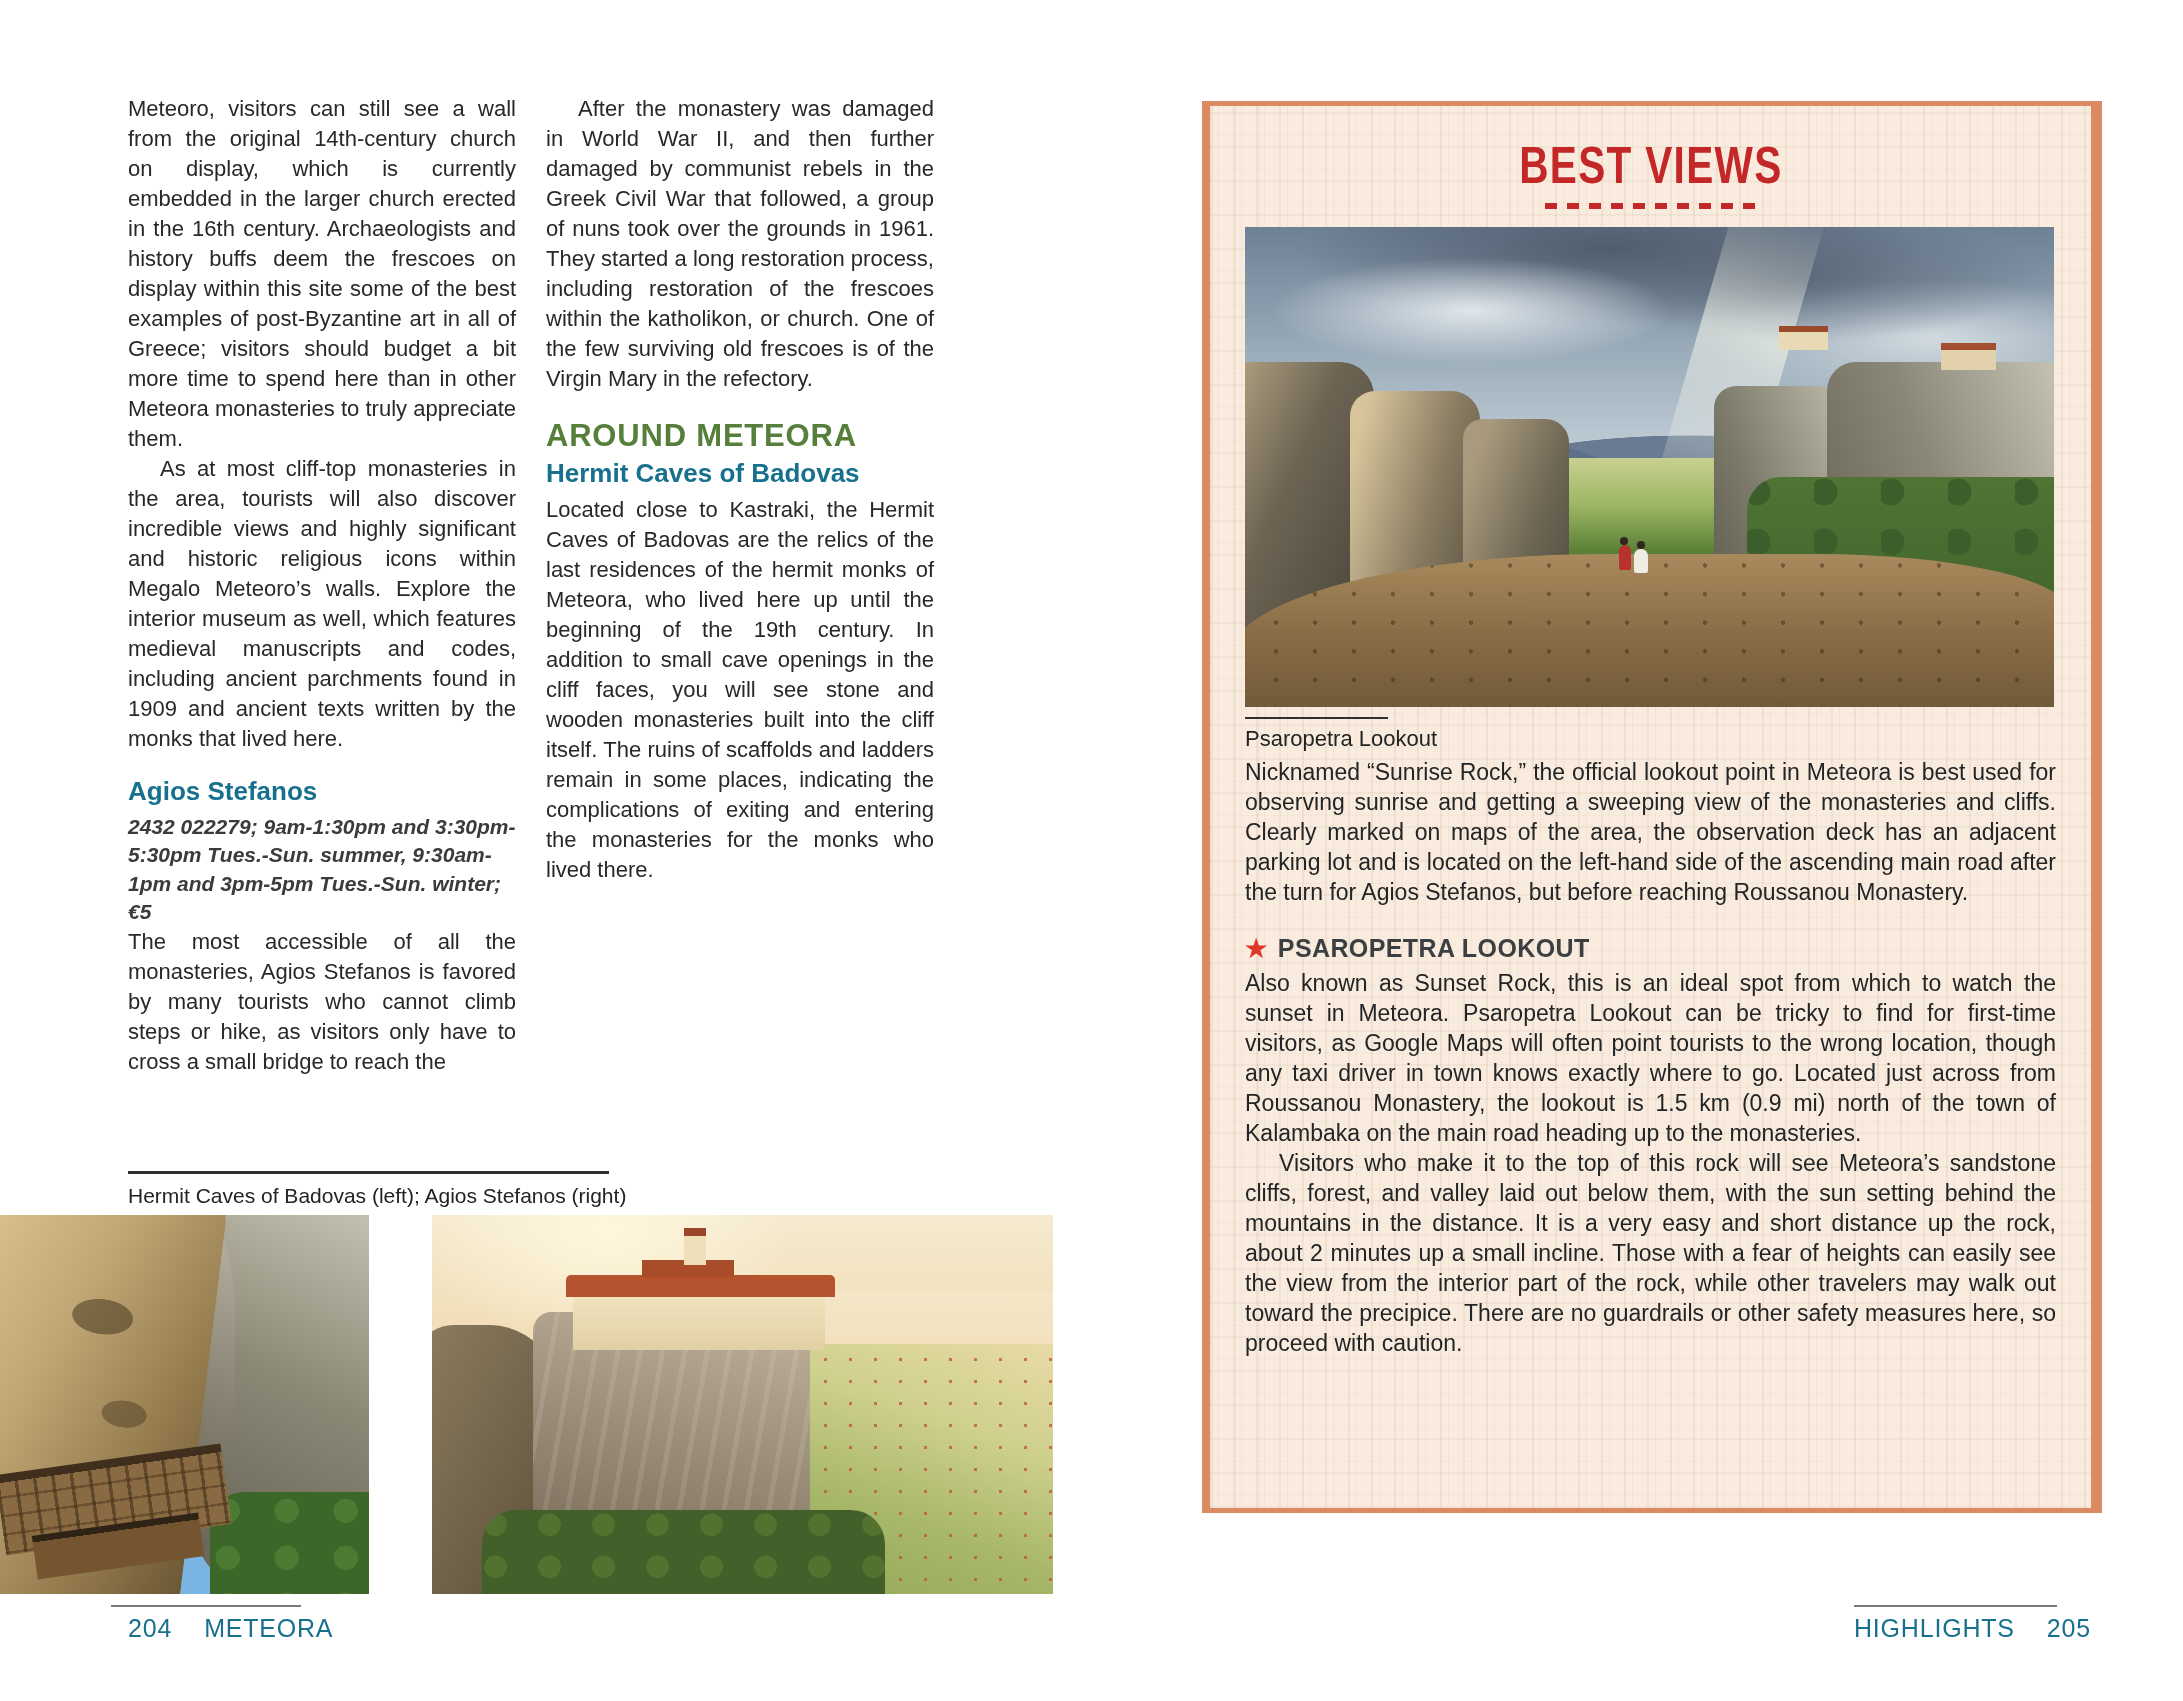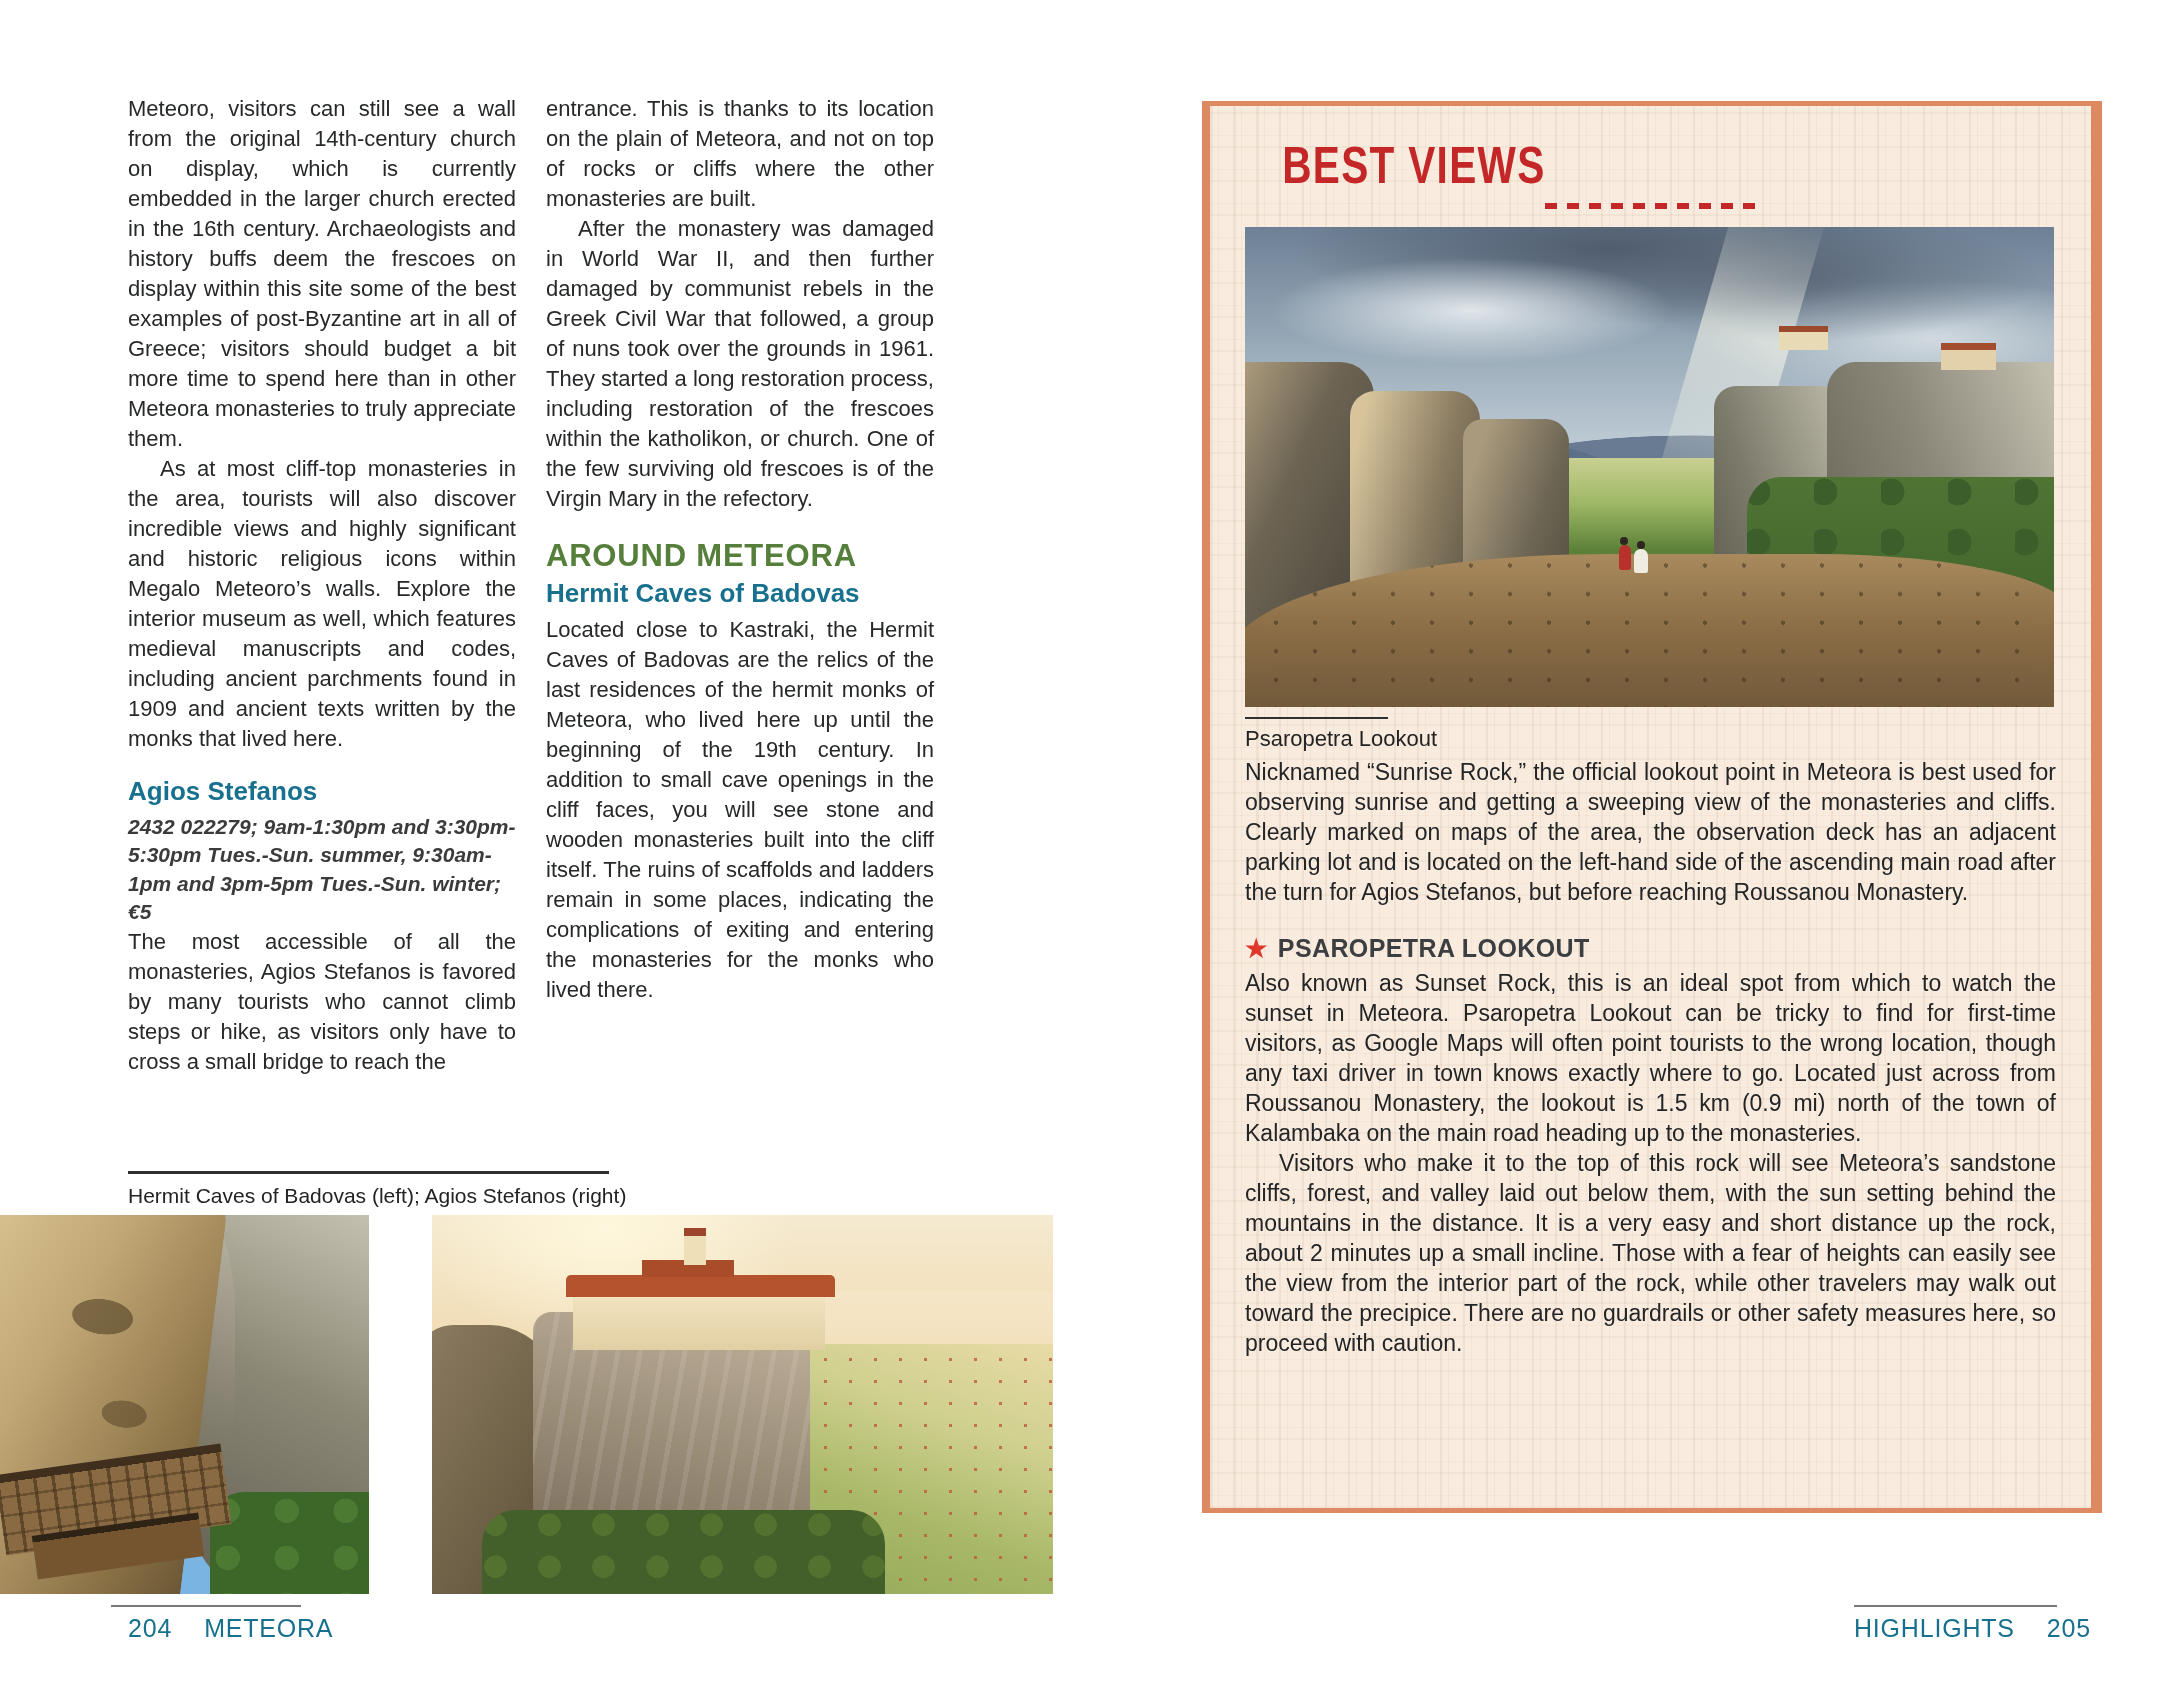--- a/index.html
+++ b/index.html
@@ -24,21 +24,21 @@
 
   
   #best-box{position:absolute;left:1202px;top:101px;width:900px;height:1412px;box-sizing:border-box;
     border-style:solid;border-color:#dd8a63;border-width:5px 11.8px 5px 8.4px;
     background-color:#f9ecdf;
     background-image:
       repeating-linear-gradient(90deg, rgba(150,120,85,0.10) 0 2.5px, transparent 2.5px 7.6px, rgba(150,120,85,0.07) 7.6px 9.2px, transparent 9.2px 23px),
       repeating-linear-gradient(0deg, rgba(150,120,85,0.07) 0 1.7px, transparent 1.7px 11.8px, rgba(150,120,85,0.05) 11.8px 13.4px, transparent 13.4px 34px),
       repeating-linear-gradient(0deg, transparent 0 28.6px, rgba(249,236,223,0.85) 28.6px 46px);
     padding:0 35px;}
-  #best-title-wrap{margin-top:28.6px;}
+  #best-title-wrap{margin-top:28.6px;text-align:center;}
   #best-title{display:inline-block;font-size:52px;font-weight:900;color:#c32727;letter-spacing:1.7px;
     transform:scaleX(0.78);transform-origin:center;white-space:nowrap;}
   #best-dash{width:212px;height:5.9px;margin:8.4px auto 0;
     background:repeating-linear-gradient(90deg,#c32727 0 11.8px,transparent 11.8px 22px);}
   .rp-h{font-size:25px;font-weight:700;color:#3c3f42;letter-spacing:0.4px;margin:0;}
   .rp-body{font-size:23px;line-height:30px;text-align:justify;color:#222426;margin:5px 0 0 0;}
   .rp-body.indent{text-indent:34px;margin-top:0;}
   .star{color:#e0372b;margin-right:10px;}
 
   
@@ -131,21 +131,20 @@
 
   <div class="col" style="left:128px;top:94px;">
     <p>Meteoro, visitors can still see a wall from the original 14th-century church on display, which is currently embedded in the larger church erected in the 16th century. Archaeologists and history buffs deem the frescoes on display within this site some of the best examples of post-Byzantine art in all of Greece; visitors should budget a bit more time to spend here than in other Meteora monasteries to truly appreciate them.</p>
     <p class="indent">As at most cliff-top monasteries in the area, tourists will also discover incredible views and highly significant and historic religious icons within Megalo Meteoro’s walls. Explore the interior museum as well, which features medieval manuscripts and codes, including ancient parchments found in 1909 and ancient texts written by the monks that lived here.</p>
     <div class="h-teal">Agios Stefanos</div>
     <p class="details">2432 022279; 9am-1:30pm and 3:30pm-5:30pm Tues.-Sun. summer, 9:30am-1pm and 3pm-5pm Tues.-Sun. winter; €5</p>
     <p>The most accessible of all the monasteries, Agios Stefanos is favored by many tourists who cannot climb steps or hike, as visitors only have to cross a small bridge to reach the</p>
   </div>
 
   <div class="col" style="left:546px;top:94px;">
-    <p>entrance. This is thanks to its location on the plain of Meteora, and not on top of rocks or cliffs where the other monasteries are built.</p>
     <p class="indent">After the monastery was damaged in World War II, and then further damaged by communist rebels in the Greek Civil War that followed, a group of nuns took over the grounds in 1961. They started a long restoration process, including restoration of the frescoes within the katholikon, or church. One of the few surviving old frescoes is of the Virgin Mary in the refectory.</p>
     <div class="h-green">AROUND METEORA</div>
     <div class="h-teal" style="margin-top:3.4px;">Hermit Caves of Badovas</div>
     <p>Located close to Kastraki, the Hermit Caves of Badovas are the relics of the last residences of the hermit monks of Meteora, who lived here up until the beginning of the 19th century. In addition to small cave openings in the cliff faces, you will see stone and wooden monasteries built into the cliff itself. The ruins of scaffolds and ladders remain in some places, indicating the complications of exiting and entering the monasteries for the monks who lived there.</p>
   </div>
 
   <div class="rule" style="left:128px;top:1171px;width:481px;height:2.5px;"></div>
   <div class="cap" style="left:128px;top:1184px;">Hermit Caves of Badovas (left); Agios Stefanos (right)</div>
 
   <div class="photo" id="photo-hermit">

